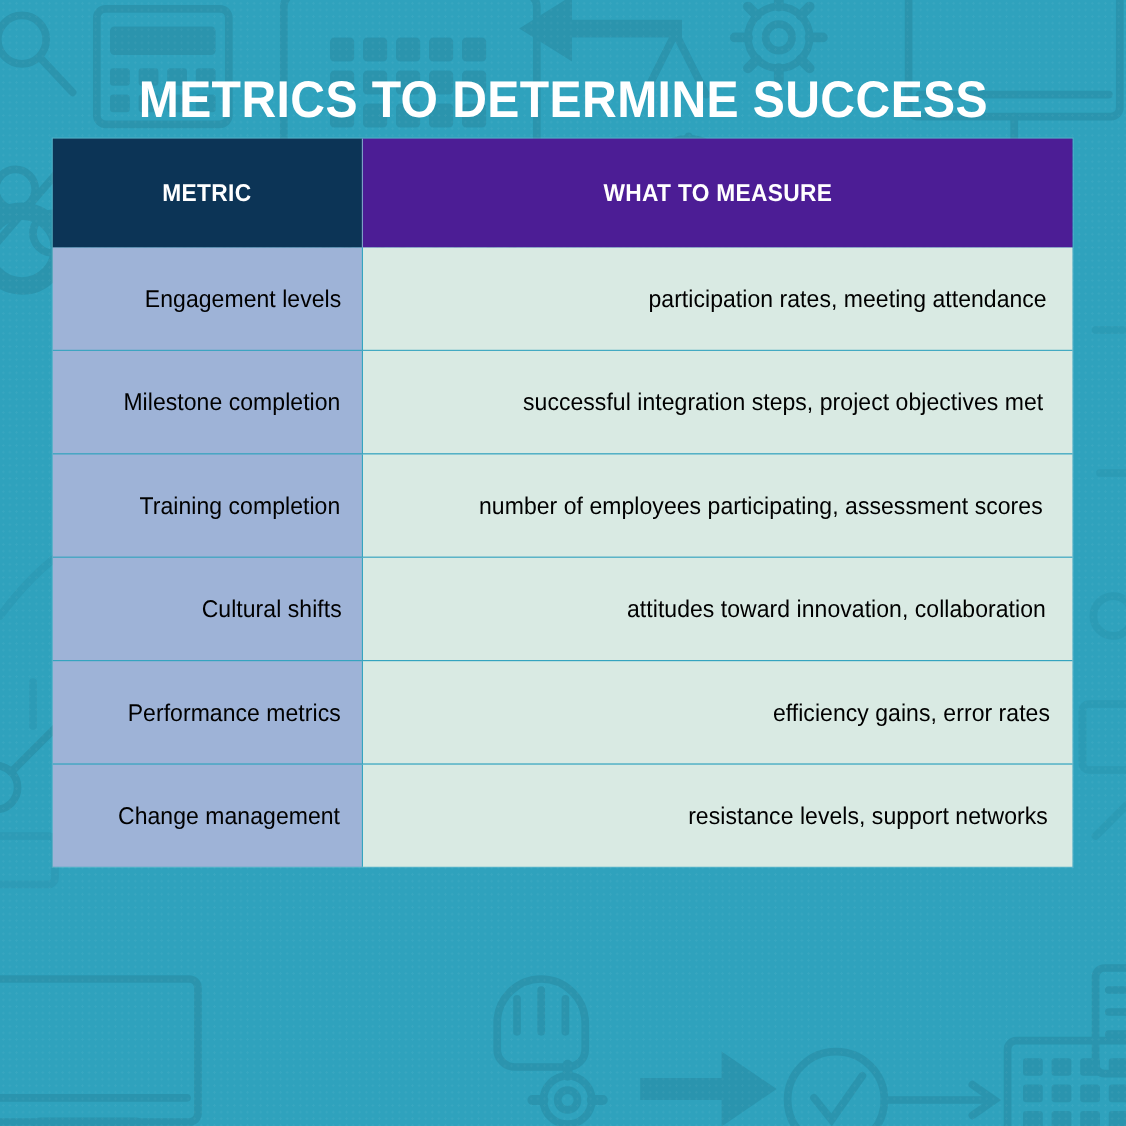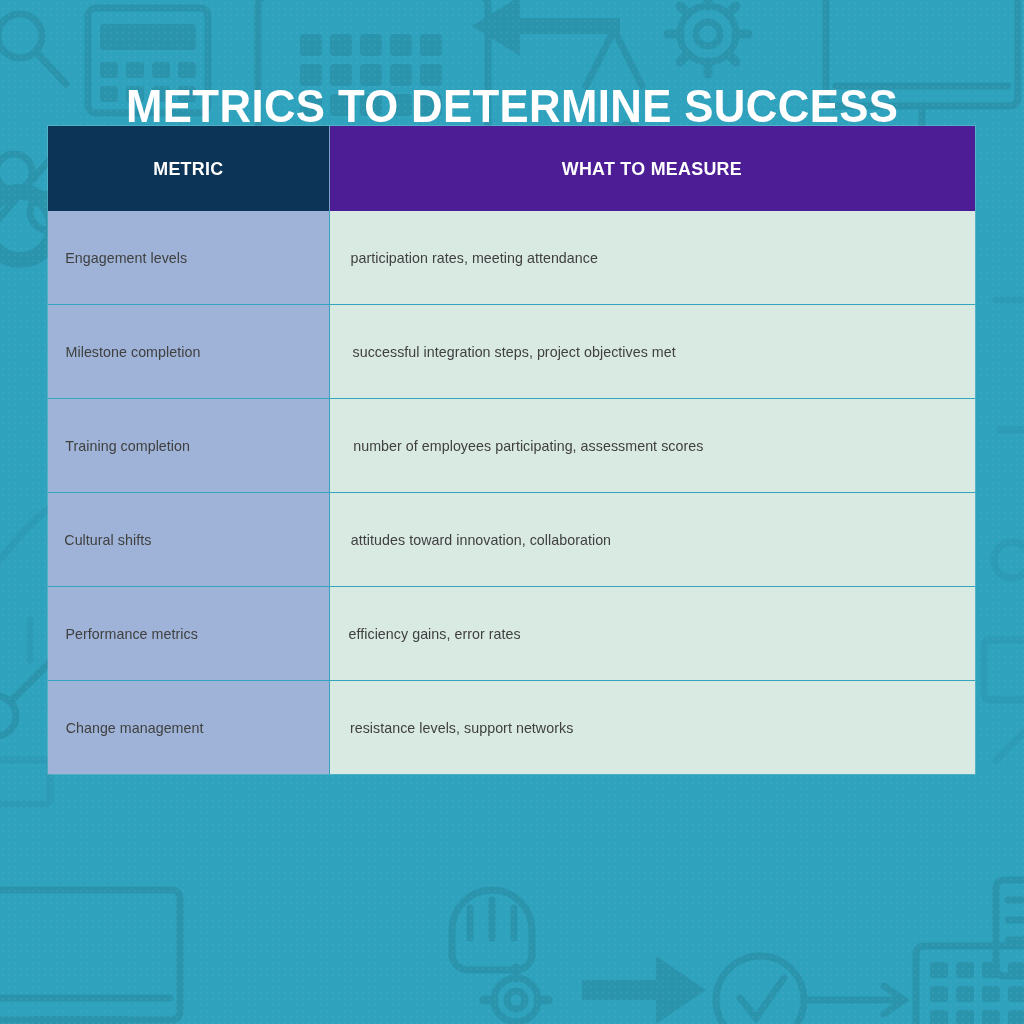--- a/index.html
+++ b/index.html
@@ -27,21 +27,21 @@
     position: absolute;
     inset: 0;
     z-index: 1;
     background-image: radial-gradient(rgba(255,255,255,0.045) 1px, transparent 1.2px);
     background-size: 6px 6px;
   }
 
   
   #title-wrap {
     position: absolute;
-    top: 44px;
+    top: 28px;
     left: 0;
     width: 1024px;
     text-align: center;
     z-index: 5;
   }
   #page-title {
     display: inline-block;
     color: #ffffff;
     font-size: 47px;
     line-height: 62px;
@@ -61,50 +61,50 @@
     width: 927px;
     z-index: 5;
     border-collapse: collapse;
     table-layout: fixed;
     box-shadow: 0 0 0 1px rgba(255,255,255,0.16);
   }
   #metrics-table col.c-metric { width: 281px; }
   #metrics-table col.c-measure { width: 646px; }
 
   th.head-metric, th.head-measure {
-    height: 85px;
+    height: 73px;
     color: #ffffff;
-    font-size: 19px;
+    font-size: 22px;
     font-weight: bold;
     letter-spacing: 0.3px;
     vertical-align: middle;
     text-align: center;
-    padding: 0;
+    padding: 13px;
     border: none;
   }
   th.head-metric {
     background: #0c3456;
     border-right: 1px solid #7d9ec6;
   }
   th.head-measure {
     background: #4c1d95;
   }
   th .head-label {
     display: inline-block;
     transform: scaleX(0.94);
     transform-origin: center;
   }
 
   td.cell-metric, td.cell-measure {
     height: 85px;
     vertical-align: middle;
-    text-align: left;
+    text-align: right;
     padding: 4px 14px;
-    font-size: 15px;
-    color: #404040;
+    font-size: 22px;
+    color: #000000;
     letter-spacing: 0.05px;
     border-top: 1.5px solid #35a4bf;
   }
   td.cell-metric {
     background: #9eb3d7;
     border-right: 1.5px solid #35a4bf;
   }
   td.cell-measure {
     background: #d9eae3;
     text-decoration: underline;

